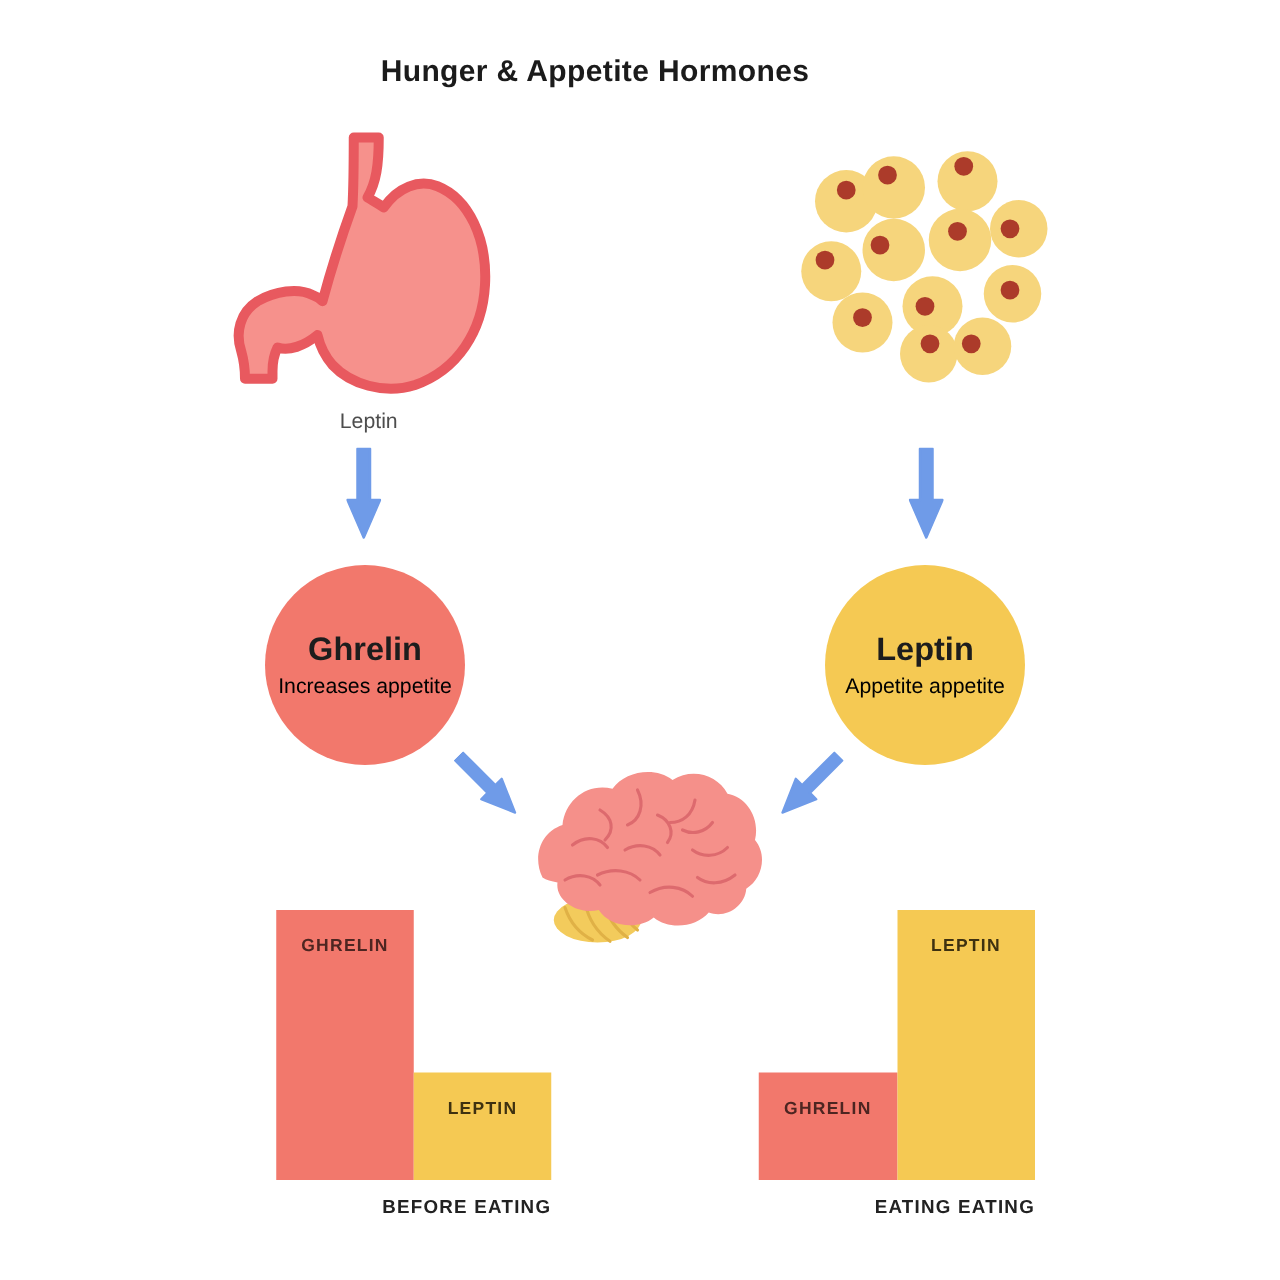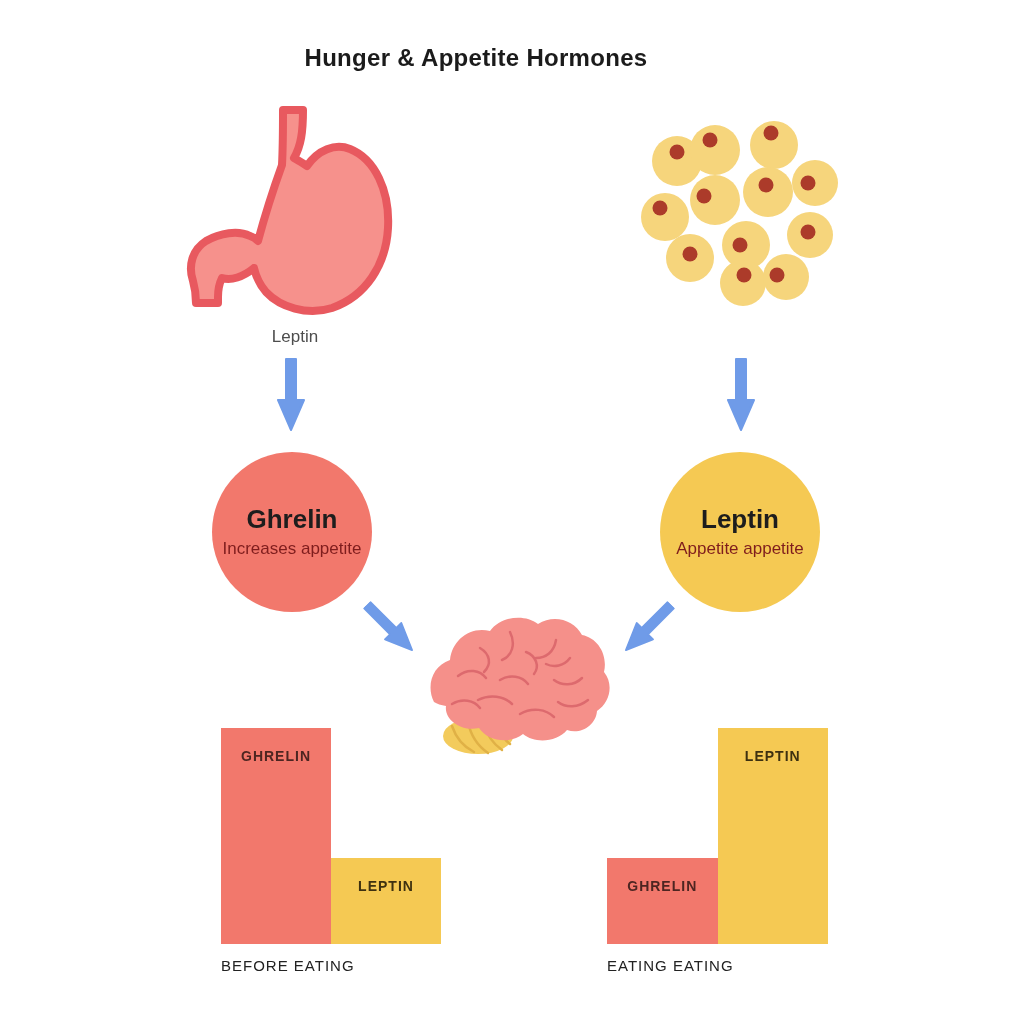--- a/index.html
+++ b/index.html
@@ -5,31 +5,31 @@
   html,body{margin:0;padding:0;background:#fff;}
   .canvas{position:relative;width:1024px;height:1024px;background:#ffffff;overflow:hidden;
           font-family:"Liberation Sans", sans-serif;}
   .abs{position:absolute;}
   .title{left:0;top:44px;width:952px;text-align:center;font-size:24px;font-weight:700;
          color:#1b1b1b;letter-spacing:.3px;}
   .organ-label{text-align:center;font-size:17px;color:#4d4d4d;}
   .hormone-circle{width:160px;height:160px;border-radius:50%;display:flex;flex-direction:column;
                   align-items:center;justify-content:center;text-align:center;}
   .hormone-name{font-size:26px;font-weight:700;color:#1d1d1d;line-height:1.1;}
-  .hormone-effect{font-size:17px;color:#7f1d1d;margin-top:5px;}
+  .hormone-effect{font-size:17px;color:#000000;margin-top:5px;}
   .rot-left{transform:rotate(-45deg);}
   .rot-right{transform:rotate(45deg);}
   .arrow-box{width:80px;height:80px;display:flex;align-items:center;justify-content:center;}
   .chart{display:flex;align-items:flex-end;}
   .bar{width:50%;display:flex;justify-content:center;align-items:flex-start;padding-top:20px;
        box-sizing:border-box;}
   .bar-label{font-size:14px;font-weight:700;letter-spacing:1px;}
   .on-red{color:#4d2521;}
   .on-yellow{color:#3e3110;}
-  .caption{text-align:left;font-size:15px;font-weight:400;letter-spacing:1px;color:#222;}
+  .caption{text-align:right;font-size:15px;font-weight:700;letter-spacing:1px;color:#222;}
 </style>
 </head>
 <body>
 
 <div class="canvas">
 
   <div class="abs title">Hunger &amp; Appetite Hormones</div>
 
   <div class="abs" style="left:170px;top:100px;width:250px;height:230px;">
     <svg width="250" height="230" viewBox="0 0 250 230">

